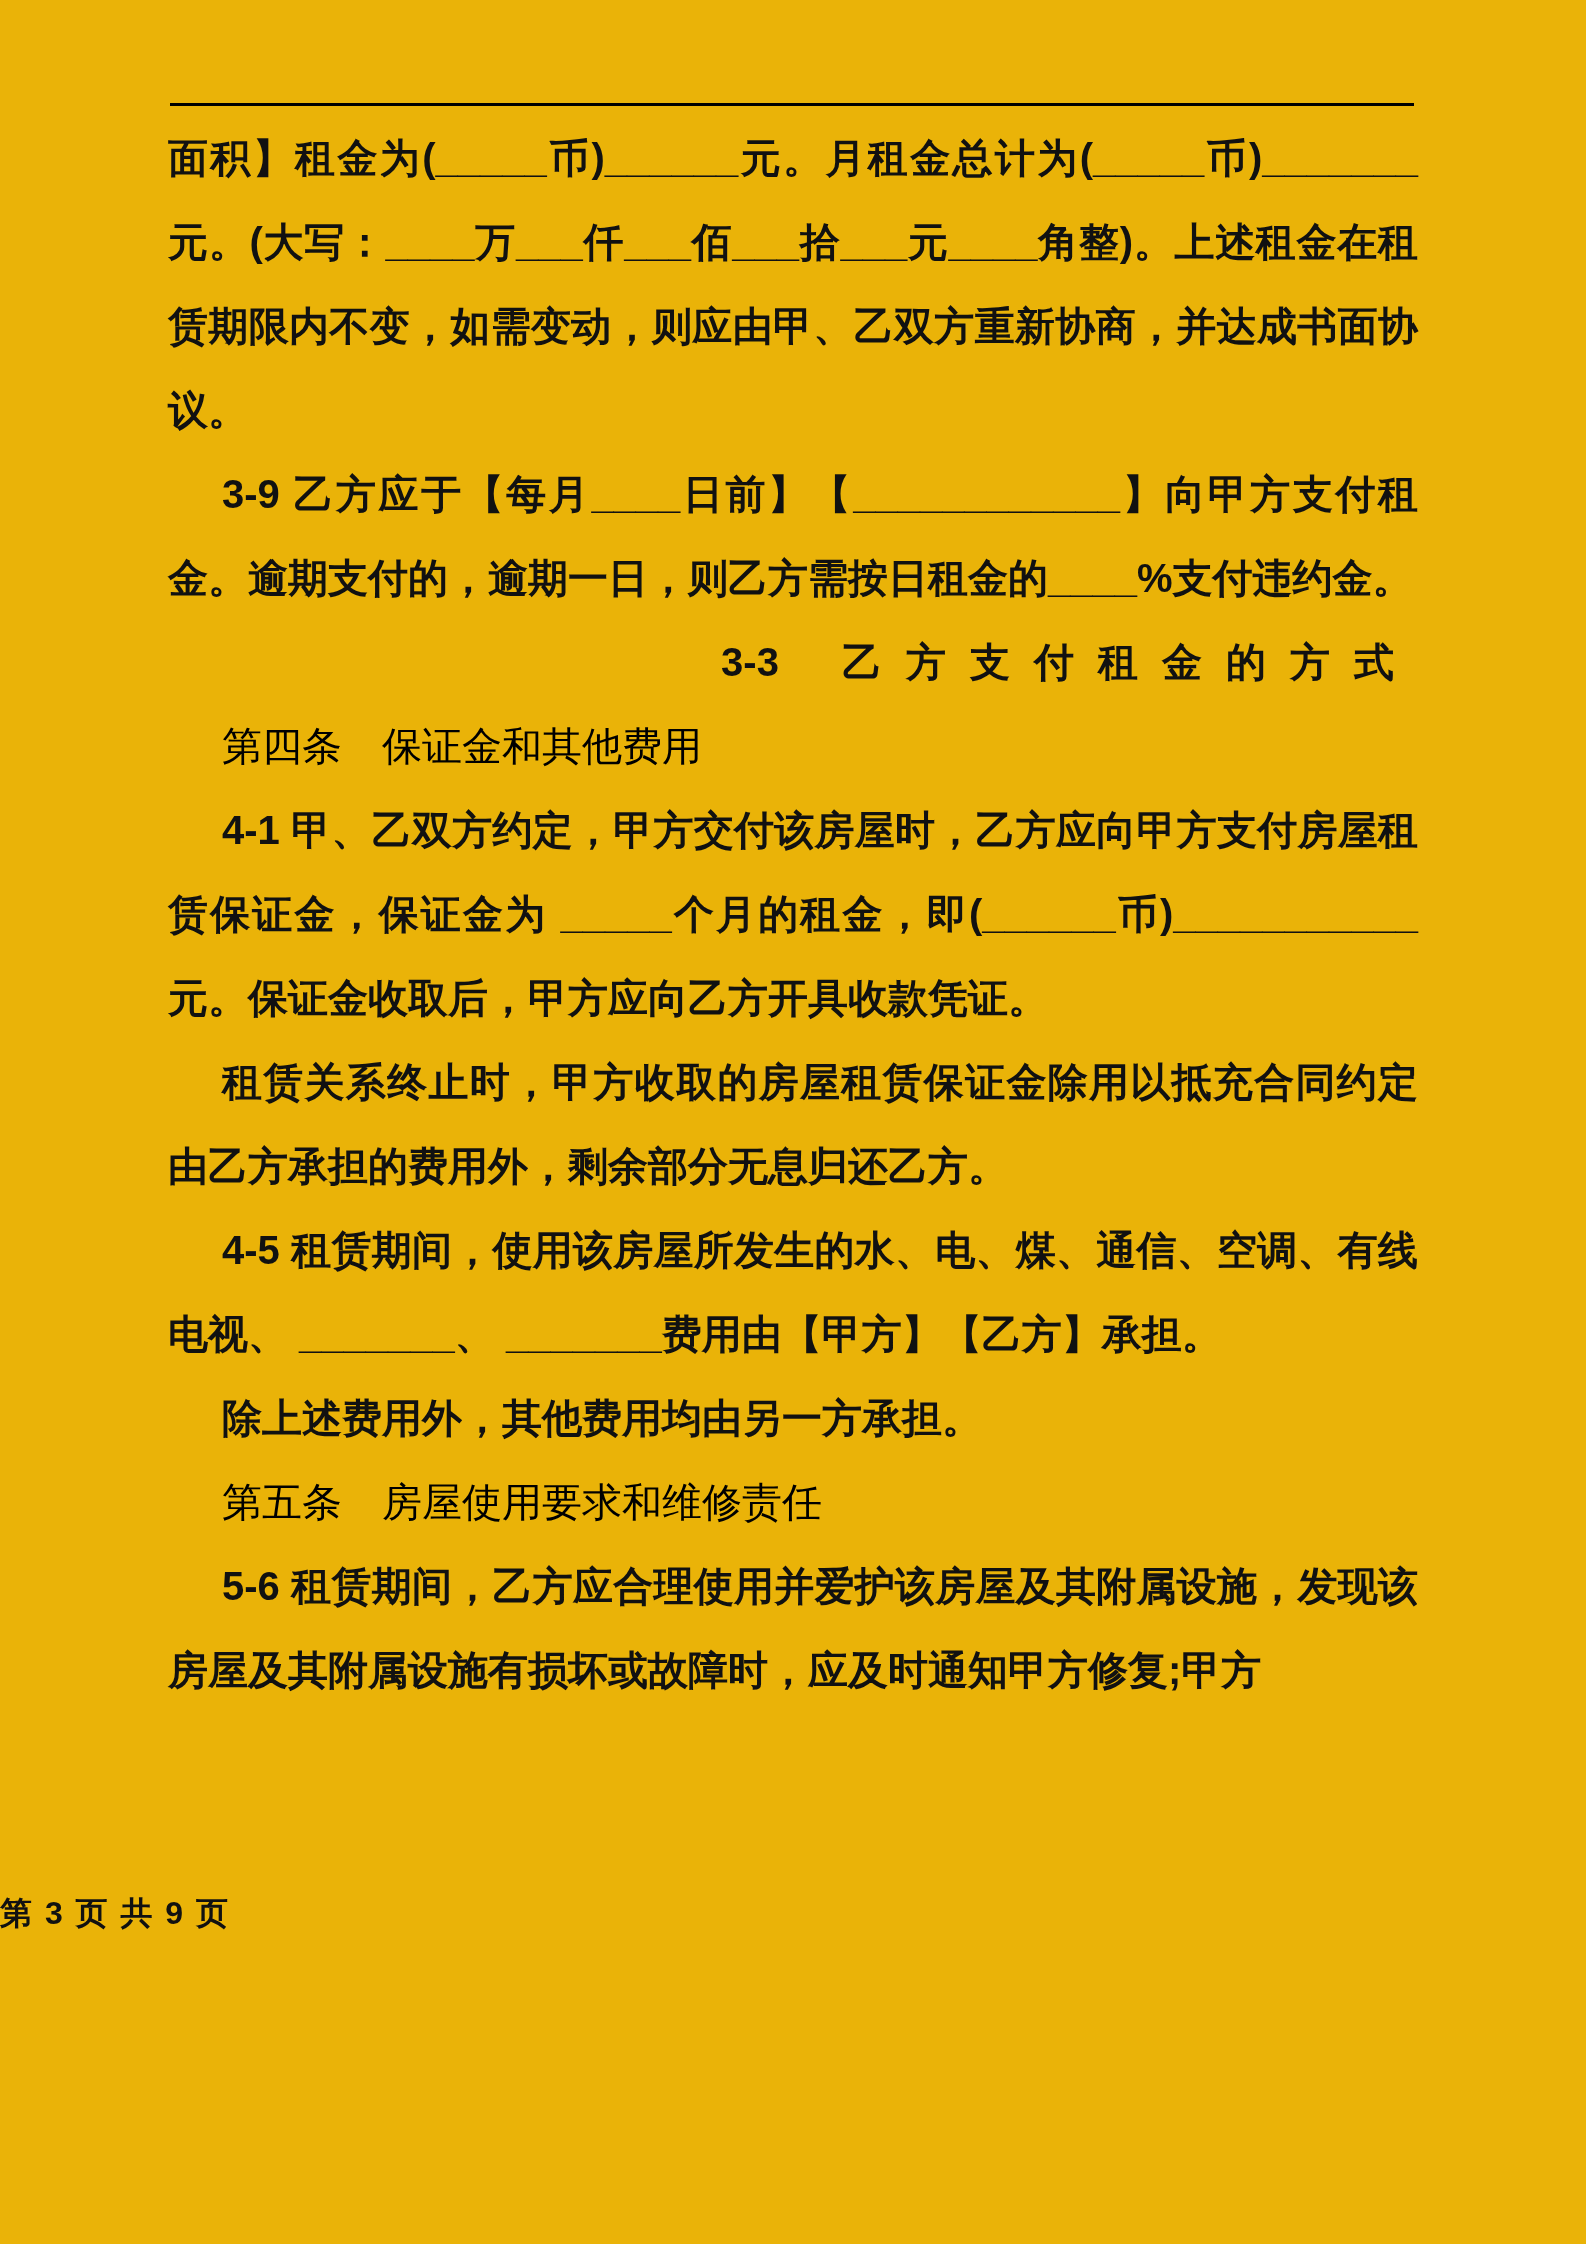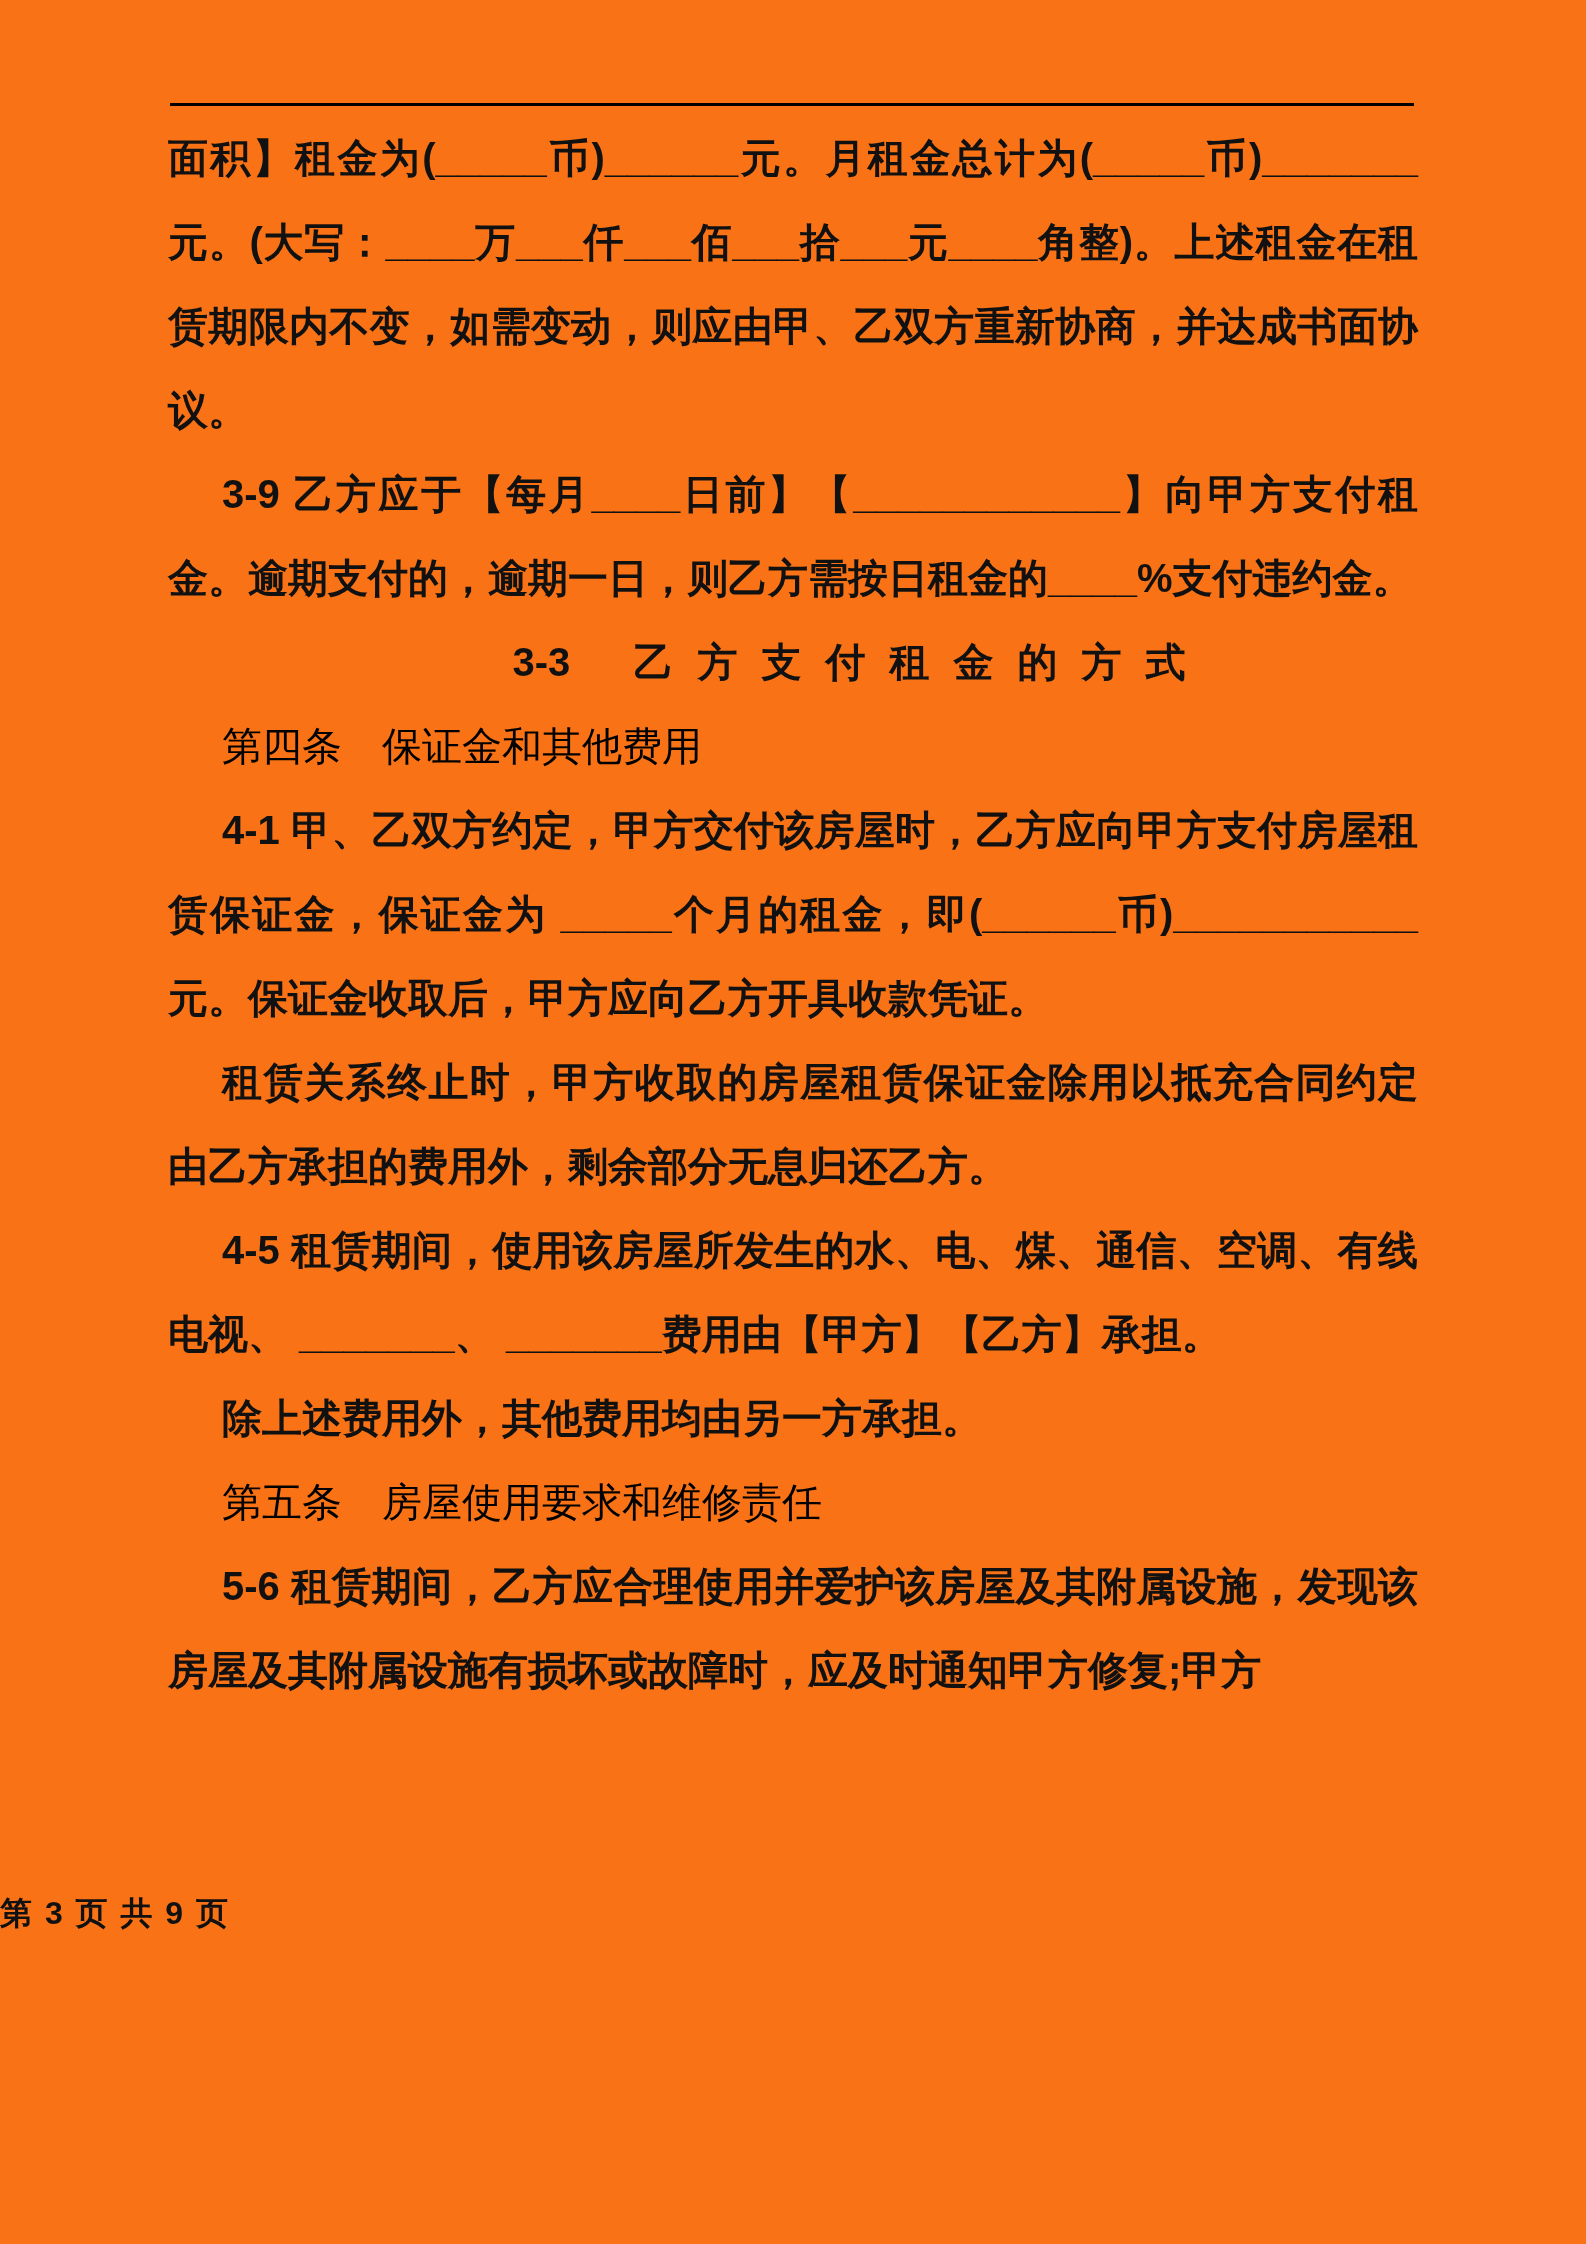--- a/index.html
+++ b/index.html
@@ -2,21 +2,21 @@
 <html><head>
 <meta charset="utf-8">
 <style>
   * { box-sizing: border-box; }
   html, body { margin: 0; padding: 0; background: #ffffff; }
 
   .page {
     position: relative;
     width: 1586px;
     height: 2244px;
-    background: #f97316;
+    background: #eab308;
     font-family: "Liberation Sans", "DejaVu Sans", sans-serif;
     font-weight: 700;
     color: #111111;
     overflow: hidden;
   }
 
   .top-rule {
     position: absolute;
     left: 170px;
     top: 103px;
@@ -35,21 +35,21 @@
   }
 
   .para { margin: 0; }
 
   .indent { text-indent: 54px; }
 
   
   .line-33 {
     text-indent: 0;
     padding-left: 136px;
-    text-align: center;
+    text-align: right;
     white-space: nowrap;
   }
   .line-33 .num { margin-right: 52px; }
   .line-33 .spread { letter-spacing: 24px; }
 
   .blank {
     text-align: left;
     letter-spacing: 1px;
     word-break: break-all;
     overflow: hidden;

